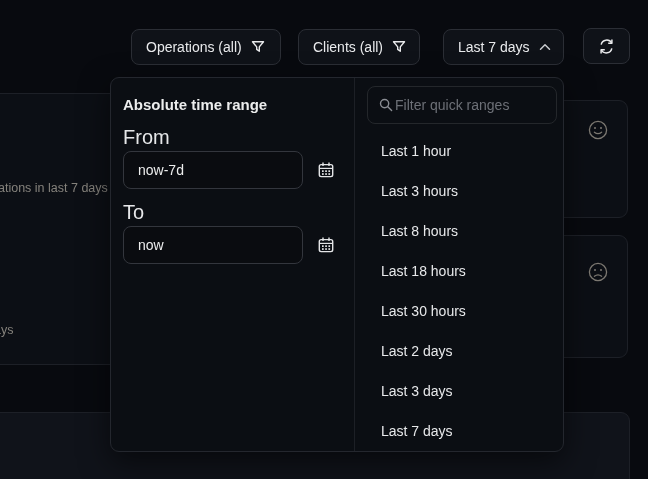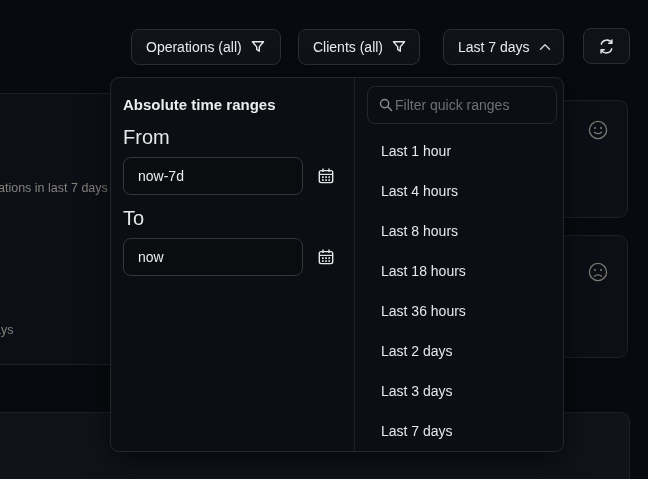--- a/index.html
+++ b/index.html
@@ -49,21 +49,21 @@
     background:#0b0e13;border:1px solid #24272e;border-radius:9px;
     box-shadow:0 10px 30px rgba(0,0,0,.55);
     display:flex;color:#eceded;
   }
   .panel-left{
     width:244px;flex:0 0 244px;border-right:1px solid #1d2026;
     padding:18px 12px 0 12px;
   }
   .panel-title{font-size:15px;font-weight:700;color:#eceded;margin:0;line-height:18px;}
   .field-label{display:block;font-size:20px;color:#e6e7e9;margin-top:15px;line-height:16px;}
-  .input-row{display:flex;align-items:center;margin-top:12px;}
+  .input-row{display:flex;align-items:center;margin-top:6px;}
   .text-input{
     width:180px;height:38px;background:#0a0c10;border:1px solid #33363d;
     border-radius:8px;color:#eceded;font-size:14px;padding:0 14px;outline:none;
     font-family:"Liberation Sans",sans-serif;
   }
   .cal-btn{
     width:20px;height:20px;margin-left:13px;background:none;border:none;padding:0;
     color:#e4e5e7;cursor:pointer;display:flex;align-items:center;justify-content:center;
   }
   .apply-btn{
@@ -139,21 +139,21 @@
       <path d="M3.2 6.6 A5.6 5.6 0 0 1 13.6 5.0" fill="none" stroke="#e9eaec" stroke-width="1.5"></path>
       <path d="M13.9 1.6 V5.3 H10.2" fill="none" stroke="#e9eaec" stroke-width="1.5" stroke-linejoin="round"></path>
       <path d="M13.8 10.4 A5.6 5.6 0 0 1 3.4 12.0" fill="none" stroke="#e9eaec" stroke-width="1.5"></path>
       <path d="M3.1 15.4 V11.7 H6.8" fill="none" stroke="#e9eaec" stroke-width="1.5" stroke-linejoin="round"></path>
     </svg>
   </div>
 
   <div class="panel">
 
     <div class="panel-left">
-      <h3 class="panel-title">Absolute time ranges</h3>
+      <h3 class="panel-title">Absolute time range</h3>
 
       <label class="field-label">From</label>
       <div class="input-row">
         <input class="text-input" value="now-7d" style="">
         <button class="cal-btn">
           <svg width="18" height="18" viewBox="0 0 18 18">
             <rect x="2.3" y="3.6" width="13.4" height="12" rx="1.8" fill="none" stroke="#e4e5e7" stroke-width="1.4"></rect>
             <line x1="6" y1="1.6" x2="6" y2="5" stroke="#e4e5e7" stroke-width="1.4"></line>
             <line x1="12" y1="1.6" x2="12" y2="5" stroke="#e4e5e7" stroke-width="1.4"></line>
             <line x1="2.3" y1="7.4" x2="15.7" y2="7.4" stroke="#e4e5e7" stroke-width="1.2"></line>
@@ -197,24 +197,24 @@
         <svg width="14" height="14" viewBox="0 0 14 14">
           <circle cx="5.6" cy="5.6" r="4.1" fill="none" stroke="#8b8e94" stroke-width="1.4"></circle>
           <line x1="8.8" y1="8.8" x2="12.6" y2="12.6" stroke="#8b8e94" stroke-width="1.4" stroke-linecap="round"></line>
         </svg>
         <input placeholder="Filter quick ranges" style="">
       </div>
 
       <div class="qr-list">
 
       <div class="qr-item">Last 1 hour</div>
-          <div class="qr-item">Last 4 hours</div>
+          <div class="qr-item">Last 3 hours</div>
           <div class="qr-item">Last 8 hours</div>
           <div class="qr-item">Last 18 hours</div>
-          <div class="qr-item">Last 36 hours</div>
+          <div class="qr-item">Last 30 hours</div>
           <div class="qr-item">Last 2 days</div>
           <div class="qr-item">Last 3 days</div>
           <div class="qr-item">Last 7 days</div>
         </div>
     </div>
 
   </div>
 </div>
 
 </body></html>

